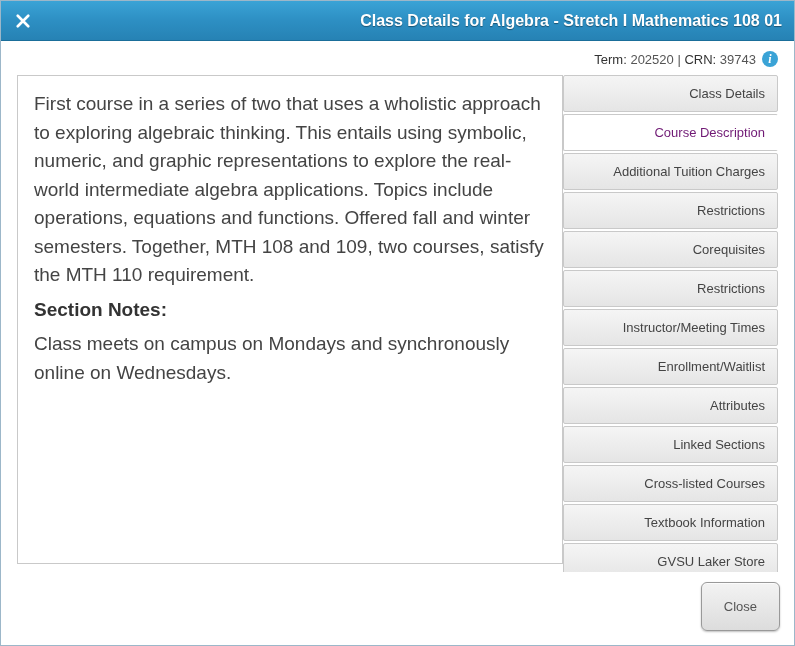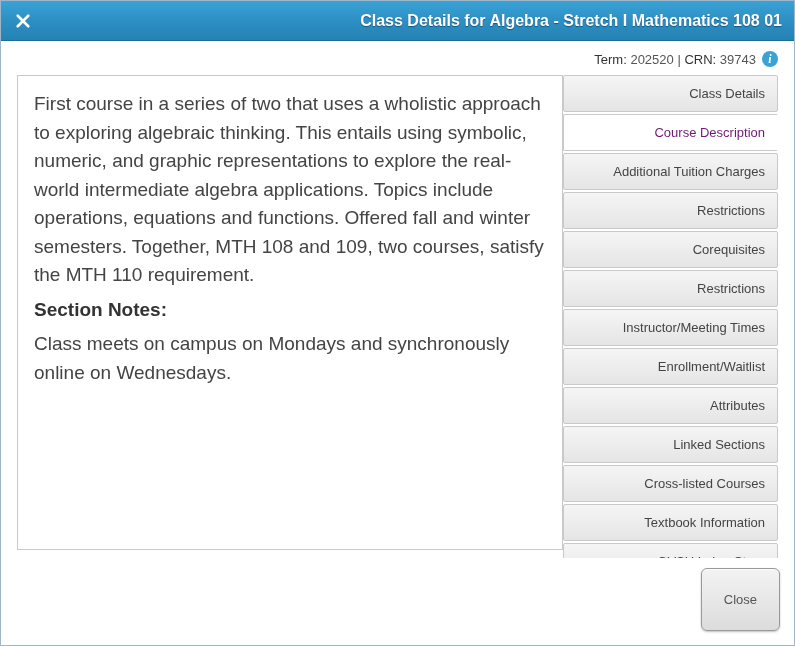--- a/index.html
+++ b/index.html
@@ -15,21 +15,21 @@
   .body { flex: 1; display: flex; padding: 0 16px 8px 16px; gap: 0; overflow: hidden; }
   .tabs { width: 215px; display: flex; flex-direction: column; }
   .tab { text-align: start; padding: 10px 12px; font-size: 13px; color: #444; background: linear-gradient(to bottom, #f5f5f5 0%, #e5e5e5 100%); border: 1px solid #c9c9c9; margin-bottom: 2px; cursor: pointer; border-radius: 2px; }
   .tab.active { background: #fff; border-left: 1px solid #fff; color: #701a75; font-weight: 500; position: relative; z-index: 2; }
   html[dir="rtl"] .tab.active { border-left: 1px solid #c9c9c9; border-right: 1px solid #fff; }
   
   .content { flex: 1; border: 1px solid #c9c9c9; padding: 14px 16px; font-size: 19px; color: #444; line-height: 1.5; background: #fff; overflow: auto; direction: rtl; }
   .content p { margin-bottom: 6px; unicode-bidi: plaintext; text-align: start; }
   .content .section-label { font-weight: bold; color: #333; }
   .footer { padding: 10px 14px 14px 14px; }
-  .close-btn { padding: 23px 22px; font-size: 13px; color: #555; background: linear-gradient(to bottom, #f3f3f3 0%, #dcdcdc 100%); border: 1px solid #999; border-radius: 6px; cursor: pointer; box-shadow: 0 1px 2px rgba(0,0,0,0.25), inset 0 1px 0 rgba(255,255,255,0.7); }
+  .close-btn { padding: 16px 22px; font-size: 13px; color: #555; background: linear-gradient(to bottom, #f3f3f3 0%, #dcdcdc 100%); border: 1px solid #999; border-radius: 6px; cursor: pointer; box-shadow: 0 1px 2px rgba(0,0,0,0.25), inset 0 1px 0 rgba(255,255,255,0.7); }
 </style>
 </head>
 <body>
 
 <div class="modal">
 
   <div class="titlebar">
     <span class="title">Class Details for Algebra - Stretch I Mathematics 108 01</span>
     <span class="close-x">
       <svg viewBox="0 0 16 16" width="14" height="14">

